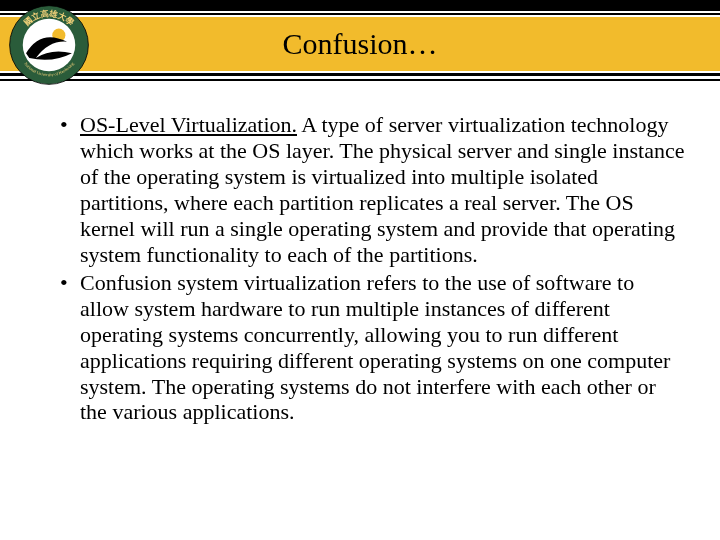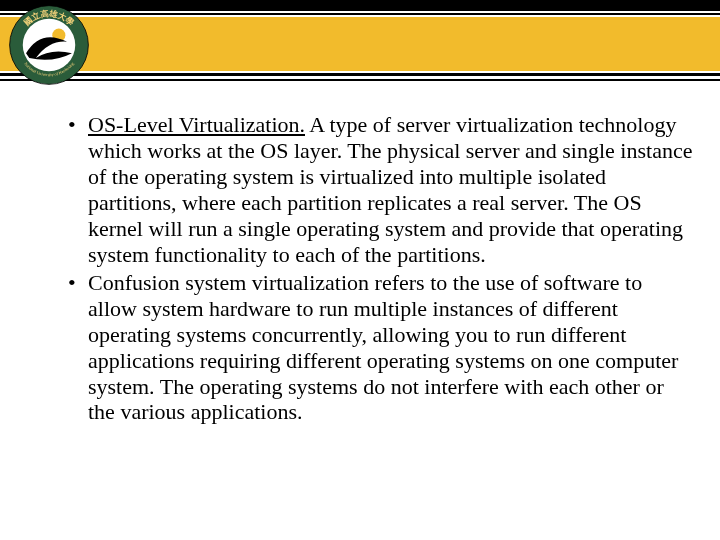--- a/index.html
+++ b/index.html
@@ -6,21 +6,21 @@
   html, body { width: 720px; height: 540px; background: #fff; font-family: "Times New Roman", Times, serif; overflow: hidden; }
   .slide { position: relative; width: 664px; height: 540px; }
   .top-black-bar { position: absolute; top: 0; left: 0; width: 720px; height: 11px; background: #000; }
   .top-thin-line { position: absolute; top: 13px; left: 0; width: 720px; height: 2px; background: #000; }
   .gold-band { position: absolute; top: 17px; left: 0; width: 720px; height: 54px; background: #f2bb2c; }
   .bottom-thick-line { position: absolute; top: 73px; left: 0; width: 720px; height: 3px; background: #000; }
   .bottom-thin-line { position: absolute; top: 79px; left: 0; width: 720px; height: 2px; background: #000; }
   .corner-label { position: absolute; top: 2px; right: 6px; font-size: 8px; font-weight: bold; color: #000; letter-spacing: 0.5px; font-family: Arial, sans-serif; }
   .logo { position: absolute; top: 4px; left: 8px; width: 82px; height: 82px; }
   .title { position: absolute; top: 27px; left: 0; width: 720px; text-align: center; font-size: 30px; color: #000; font-family: "Times New Roman", serif; }
-  .body { position: absolute; top: 112px; left: 66px; width: 628px; }
+  .body { position: absolute; top: 112px; left: 58px; width: 628px; }
   ul { list-style: none; }
   li { font-size: 22px; line-height: 1.18; color: #000; text-align: left; padding-left: 22px; position: relative; margin-bottom: 2px; }
   li::before { content: "•"; position: absolute; left: 2px; top: 0; font-size: 22px; }
   .u { text-decoration: underline; }
 </style>
 </head>
 <body>
 
 <div class="slide">
   <div class="top-black-bar"></div>
@@ -43,20 +43,21 @@
         <textPath href="#arcTop" startOffset="50%" text-anchor="middle">國立高雄大學</textPath>
       </text>
       <text font-size="5.2" fill="#f3d27a">
         <textPath href="#arcBot" startOffset="50%" text-anchor="middle">National University of Kaohsiung</textPath>
       </text>
       <circle cx="62" cy="38" r="8" fill="#f2bb2c"></circle>
       <path d="M 22 60 Q 40 30 72 46 Q 50 44 34 66 Q 52 54 78 60 Q 55 72 26 66 Z" fill="#000000"></path>
     </svg>
   </div>
 
+  <div class="title">Confusion…</div>
 
   <div class="body">
     <ul>
       <li>
         <span class="u">OS-Level Virtualization.</span><span> A type of server virtualization technology which works at the OS layer. The physical server and single instance of the operating system is virtualized into multiple isolated partitions, where each partition replicates a real server. The OS kernel will run a single operating system and provide that operating system functionality to each of the partitions.</span>
       </li>
       <li>
         <span>Confusion system virtualization</span><span> refers to the use of software to allow system hardware to run multiple instances of different operating systems concurrently, allowing you to run different applications requiring different operating systems on one computer system. The operating systems do not interfere with each other or the various applications.</span>
       </li>
     </ul>

